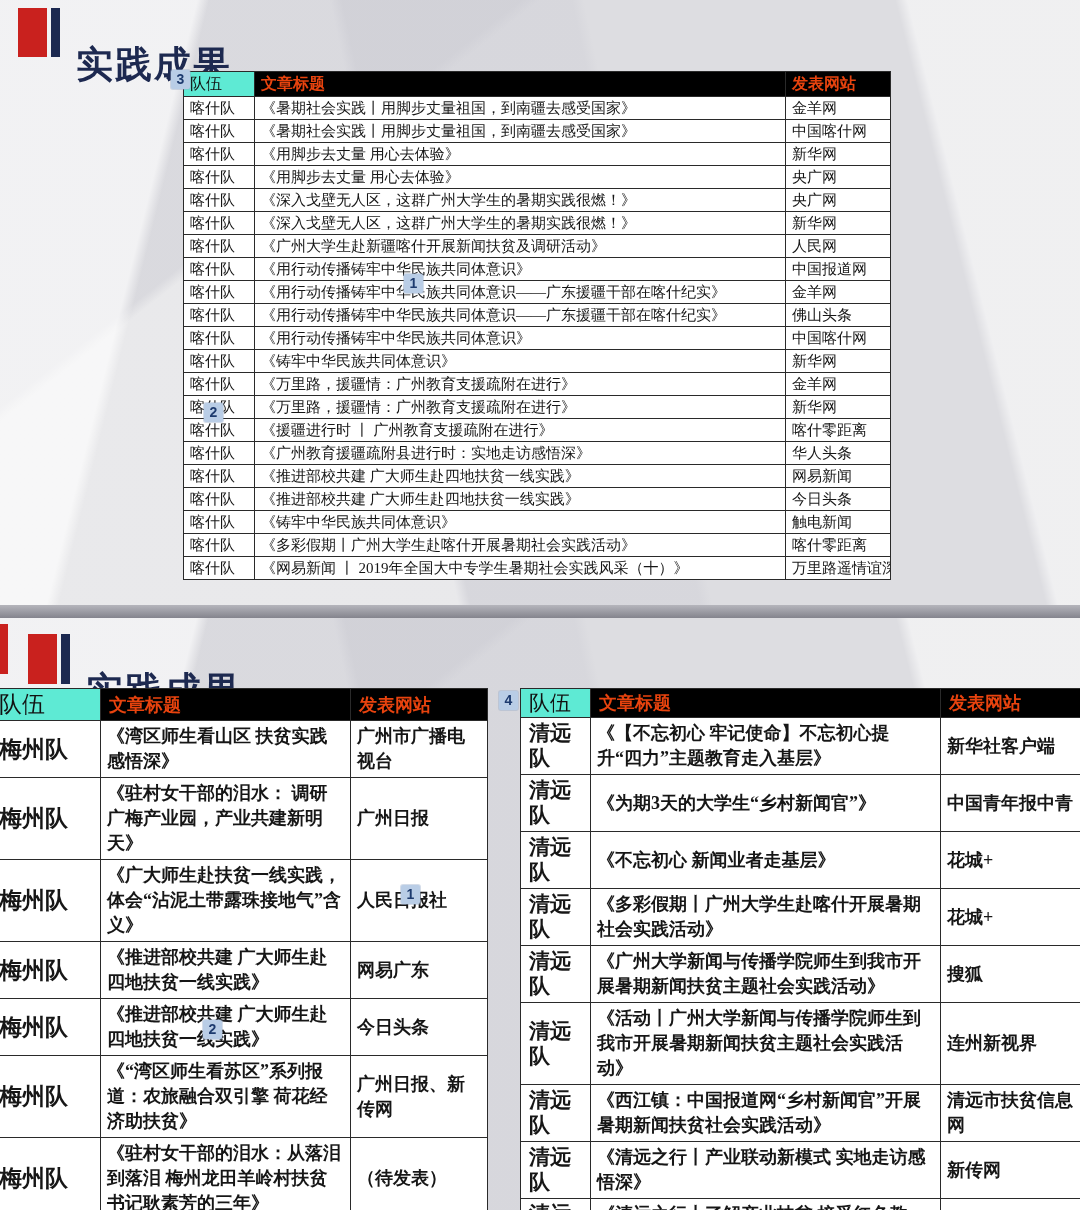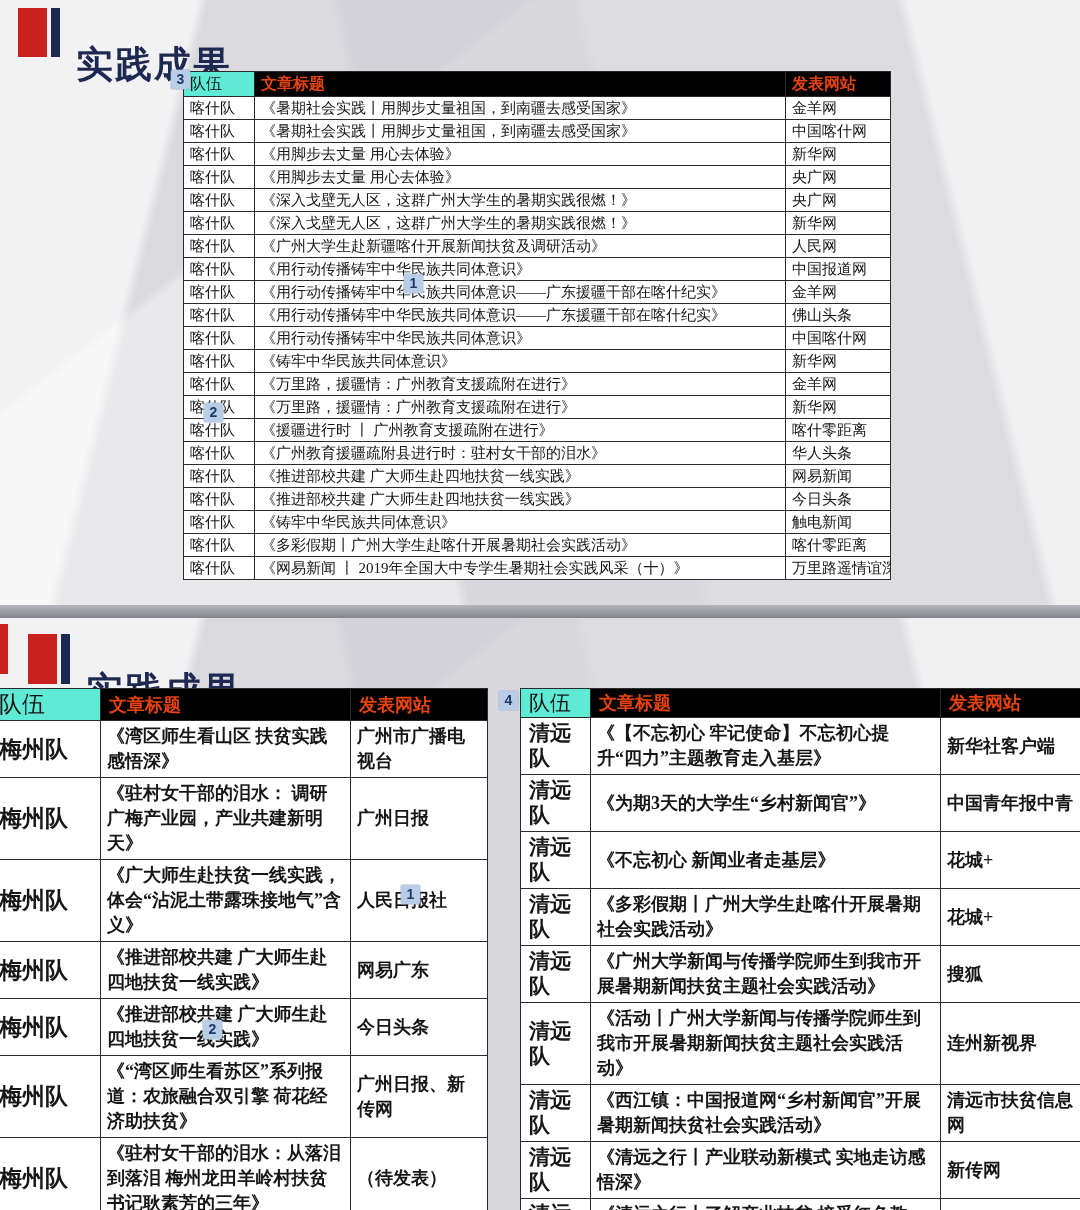--- a/index.html
+++ b/index.html
@@ -171,21 +171,21 @@
           <td class="col-title">《万里路，援疆情：广州教育支援疏附在进行》</td>
           <td class="col-site">新华网</td>
         </tr>
         <tr>
           <td class="col-team">喀什队</td>
           <td class="col-title">《援疆进行时 丨 广州教育支援疏附在进行》</td>
           <td class="col-site">喀什零距离</td>
         </tr>
         <tr>
           <td class="col-team">喀什队</td>
-          <td class="col-title">《广州教育援疆疏附县进行时：驻村女干部的泪水》</td>
+          <td class="col-title">《广州教育援疆疏附县进行时：实地走访感悟深》</td>
           <td class="col-site">华人头条</td>
         </tr>
         <tr>
           <td class="col-team">喀什队</td>
           <td class="col-title">《推进部校共建 广大师生赴四地扶贫一线实践》</td>
           <td class="col-site">网易新闻</td>
         </tr>
         <tr>
           <td class="col-team">喀什队</td>
           <td class="col-title">《推进部校共建 广大师生赴四地扶贫一线实践》</td>

